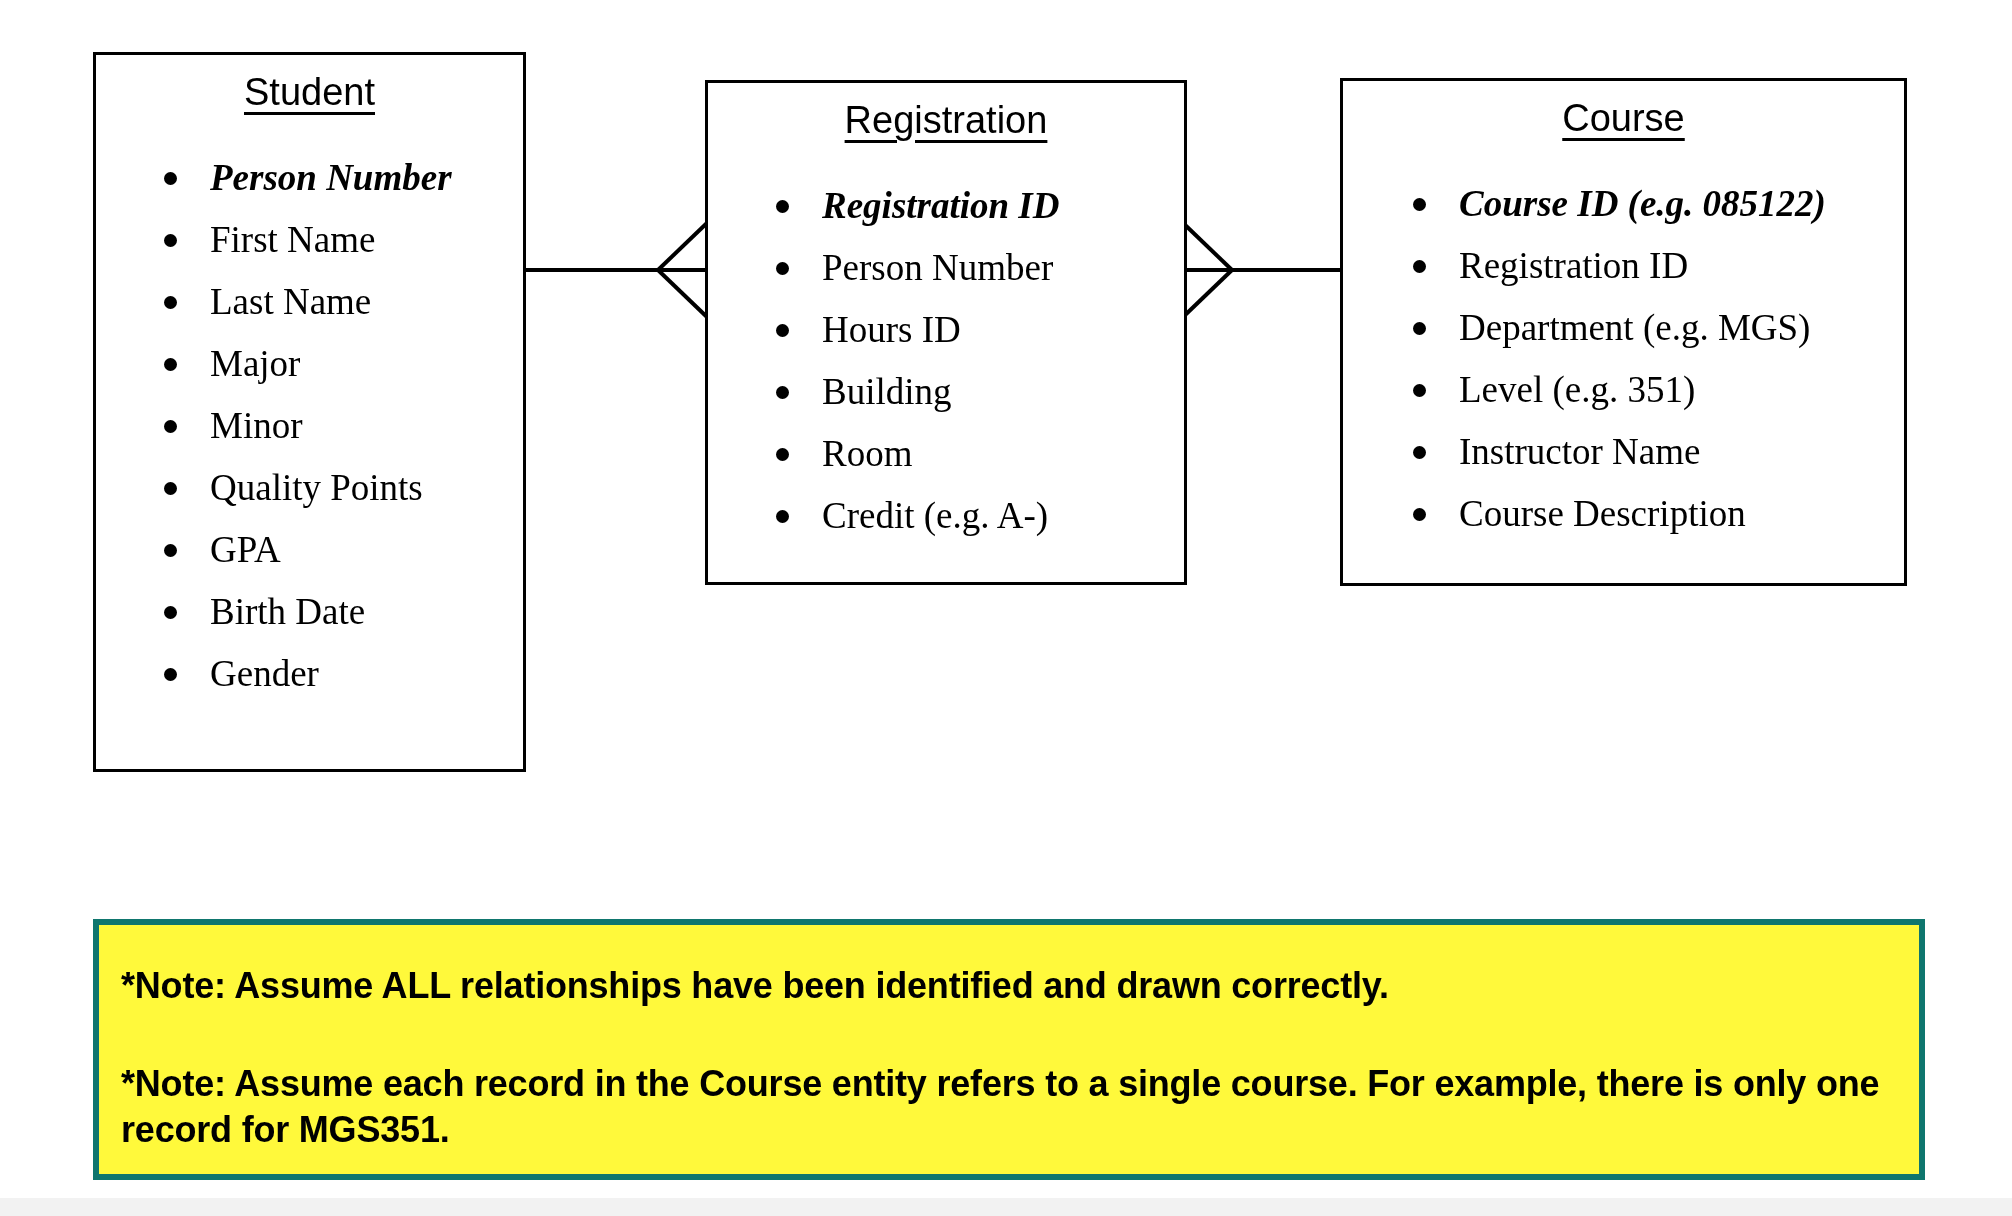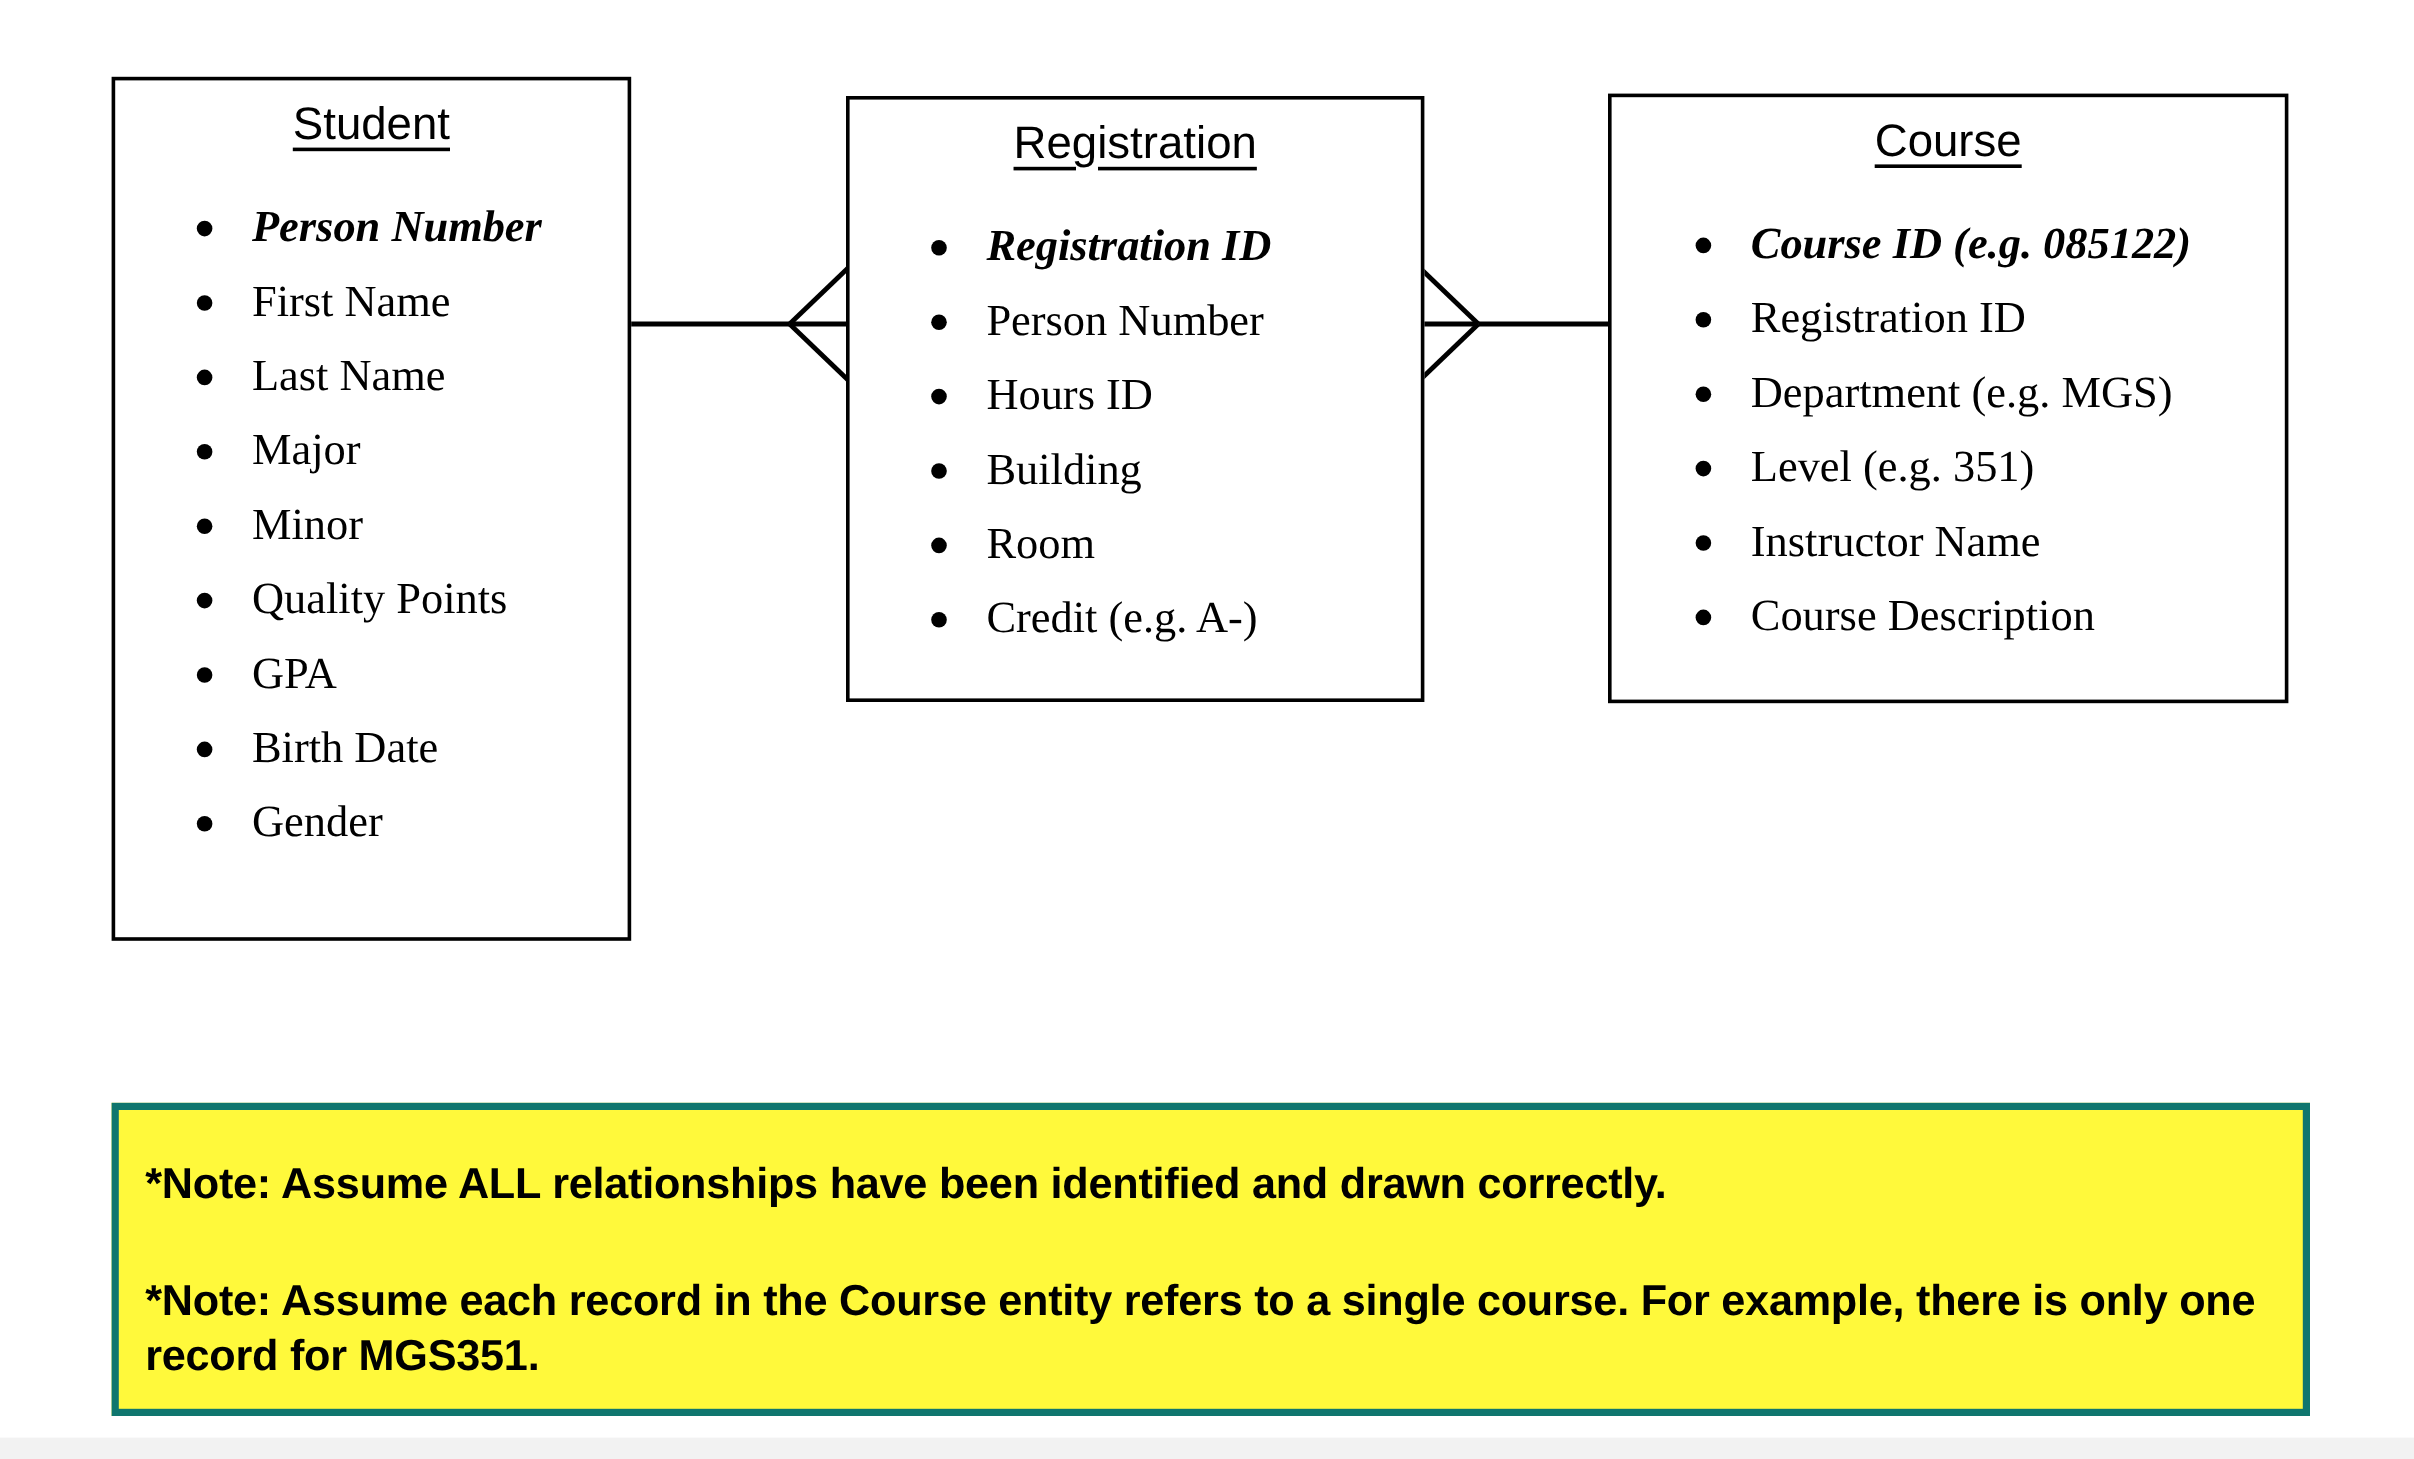--- a/index.html
+++ b/index.html
@@ -71,21 +71,21 @@
   }
 
   .attr-item.key .attr-text {
     font-weight: 700;
     font-style: italic;
   }
 
   
   #entity-student {
     left: 93px;
-    top: 64px;
+    top: 52px;
     width: 433px;
     height: 720px;
   }
   #entity-student .entity-title {
     margin-top: 17px;
   }
   #entity-student .attr-list {
     margin-top: 33px;
     padding-left: 68px;
   }

